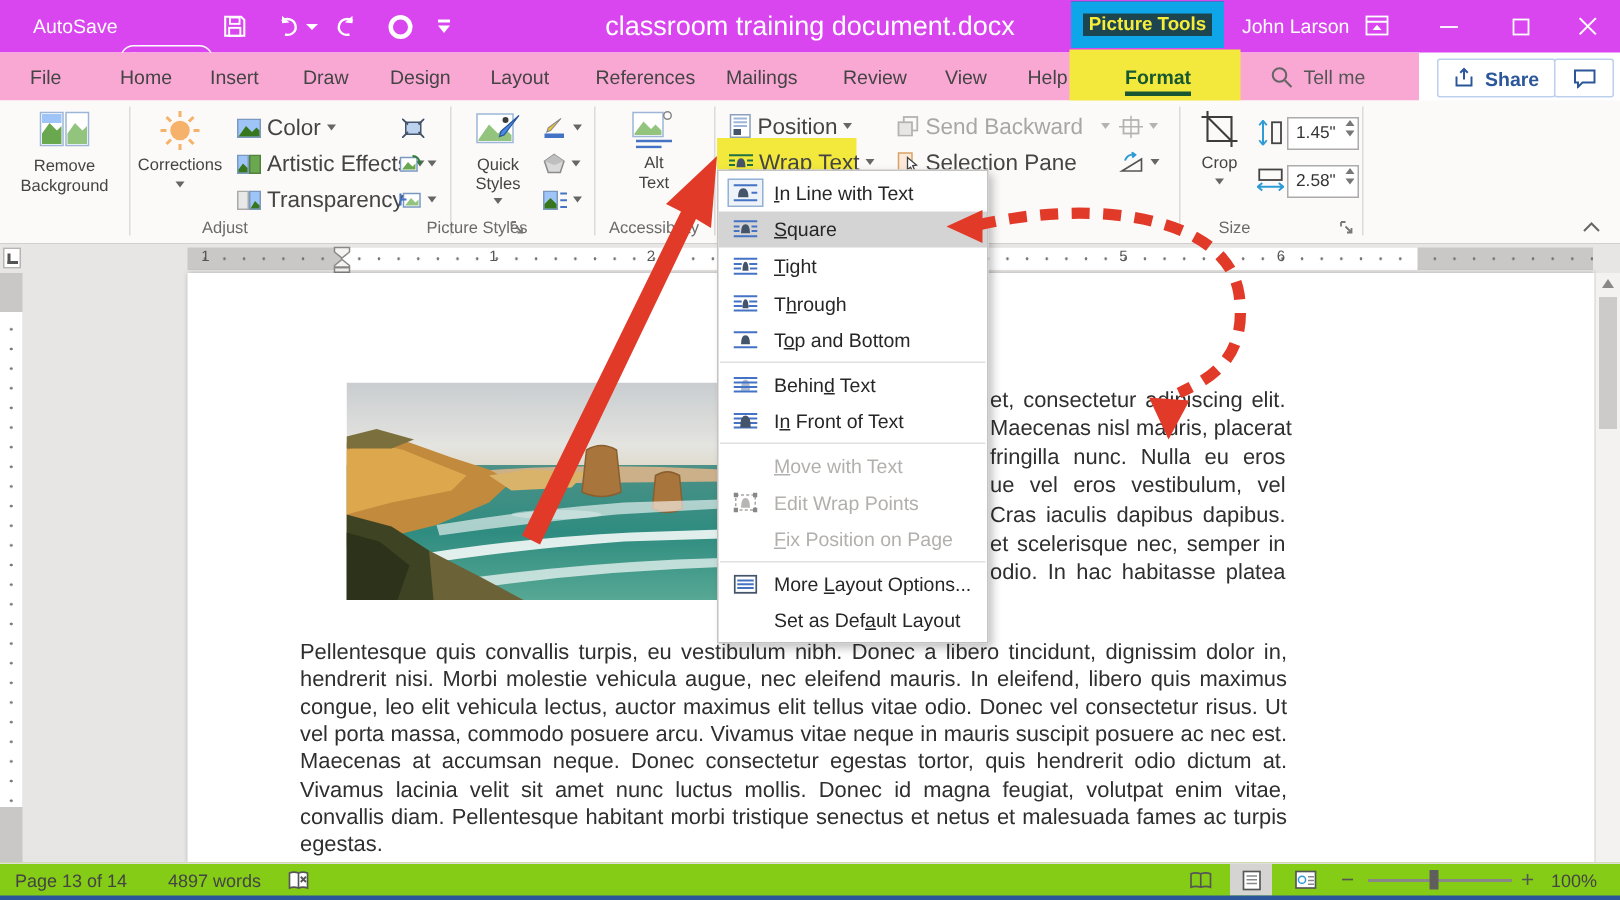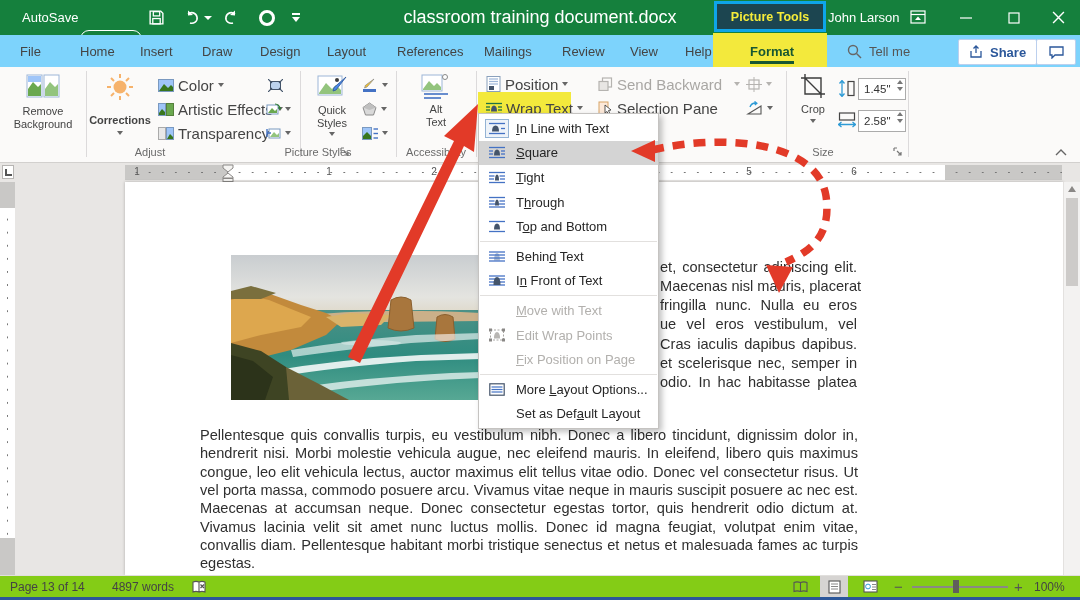--- a/index.html
+++ b/index.html
@@ -1,32 +1,32 @@
 <!DOCTYPE html>
 <html><head>
 <meta charset="utf-8">
 <style>
   html,body{margin:0;padding:0;background:#999;}
   #app{position:relative;width:1080px;height:600px;overflow:hidden;
        font-family:"Liberation Sans","DejaVu Sans",sans-serif;background:#fff;
        -webkit-font-smoothing:antialiased;}
   .abs{position:absolute;}
   
-  .titlebar{left:0;top:0;width:1080px;height:35px;background:#15803d;color:#fff;}
+  .titlebar{left:0;top:0;width:1080px;height:35px;background:#d946ef;color:#fff;}
   .tb-item{position:absolute;top:0;height:35px;display:flex;align-items:center;color:#fff;font-size:13px;}
   .autosave-pill{border:1px solid #fff;border-radius:9px;width:52px;height:18px;display:flex;align-items:center;padding:0 4px;gap:5px;margin-top:44px;}
   .autosave-dot{width:9px;height:9px;border-radius:50%;background:#fff;}
   .qat-caret{width:0;height:0;border-left:4px solid transparent;border-right:4px solid transparent;border-top:5px solid #fff;}
   .doc-title{left:0;width:1080px;justify-content:center;font-size:18px;pointer-events:none;}
-  .pt-box{left:714px;top:1px;height:31px;width:112px;background:#1c4550;border:3px solid #0ea5e9;
-          display:flex;align-items:center;justify-content:center;box-sizing:border-box;}
+  .pt-box{left:714px;top:1px;height:31px;width:102px;background:#1c4550;border:8px solid #0ea5e9;
+          display:flex;justify-content:center;box-sizing:border-box;}
   .pt-box span{color:#f6ec3a;font-size:12.5px;font-weight:bold;}
   .winbtn{width:44px;justify-content:center;}
   
-  .tabrow{left:0;top:35px;width:1080px;height:32px;background:#7dd3fc;border-bottom:0;}
+  .tabrow{left:0;top:35px;width:946px;height:32px;background:#f9a8d4;border-bottom:0;}
   .tab{position:absolute;top:0;height:32px;display:flex;align-items:center;font-size:13px;color:#444;padding:0 2px;}
   .format-hl{left:713px;top:-2px;width:114px;height:39px;background:#f3e93c;}
   .tab.active{color:#175732;font-weight:bold;}
   .tab.active .underline{position:absolute;left:2px;right:2px;bottom:3px;height:3px;background:#175732;}
   .tellme{gap:7px;color:#555;}
   .sharebtn{border:1px solid #bcd0ee;border-radius:2px;height:24px;top:4px;padding:0 10px;gap:6px;color:#2b579a;font-weight:bold;background:#fff;}
   .commentbtn{border:1px solid #bcd0ee;border-radius:2px;height:24px;top:4px;width:34px;justify-content:center;background:#fff;}
   
   .ribbon{left:0;top:67px;width:1080px;height:96px;background:#fbfaf9;border-bottom:1px solid #d2d0ce;box-sizing:border-box;}
   .rb-divider{position:absolute;top:4px;height:86px;width:1px;background:#dcdadb;}
@@ -218,21 +218,21 @@
             <line x1="14" y1="1" x2="14" y2="5"></line>
             <line x1="14" y1="23" x2="14" y2="27"></line>
             <line x1="1" y1="14" x2="5" y2="14"></line>
             <line x1="23" y1="14" x2="27" y2="14"></line>
             <line x1="5" y1="5" x2="8" y2="8"></line>
             <line x1="20" y1="20" x2="23" y2="23"></line>
             <line x1="23" y1="5" x2="20" y2="8"></line>
             <line x1="8" y1="20" x2="5" y2="23"></line>
           </g>
       </svg>
-      <span style="margin-top:13px;font-weight:bold;">Corrections</span>
+      <span style="margin-top:3px;">Corrections</span>
       <span class="caret" style="margin-top:4px;"></span>
     </div>
     <div class="smallbtn" style="left:158px;top:8px;">
       <svg width="16" height="13" viewBox="0 0 16 13">
           <rect x="0.5" y="0.5" width="15" height="12" fill="#9fc5f8" stroke="#7a99c0"></rect>
           <path d="M1 12 L6 5 L10 9 L13 6 L15 8 V12 Z" fill="#38761d"></path>
         </svg>
       <span>Color</span>
         <span class="caret"></span>
     </div>

